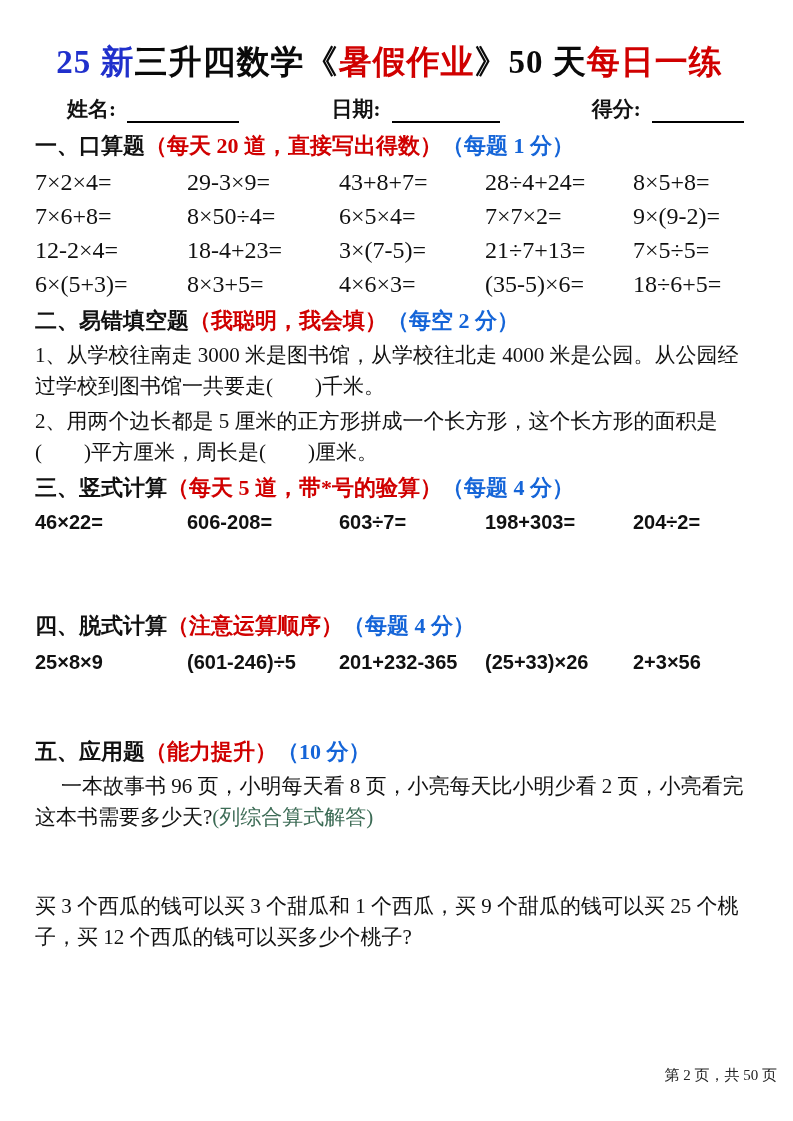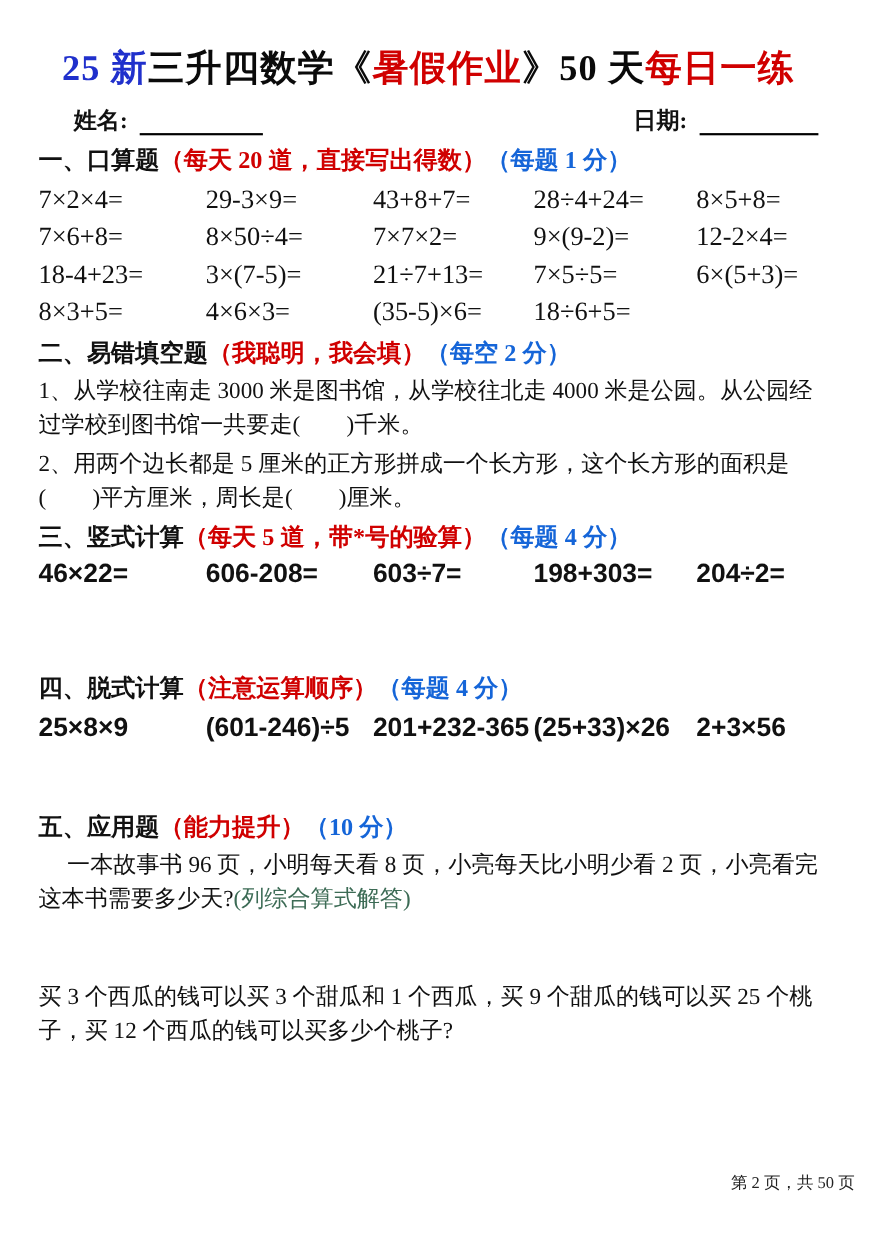--- a/index.html
+++ b/index.html
@@ -41,21 +41,21 @@
   .c-red  { color:var(--accent-red,#D00000); }
   .c-blue { color:var(--accent-blue,#1565D8); }
   
   .grid5 {
     display:grid;
     grid-template-columns:152px 152px 146px 148px auto;
     font-size:24px; line-height:34px;
   }
   .grid5.sans {
     font-family:"Liberation Sans","DejaVu Sans",sans-serif;
-    font-weight:600; font-size:24px; line-height:30px;
+    font-weight:600; font-size:20px; line-height:30px;
   }
   .v-problems { margin:4px 0 74px 0; }
   .t-problems { margin:6px 0 60px 0; }
   
   .para { font-size:21px; line-height:31px; margin:2px 0 4px 0; }
   .hint { color:var(--hint-green,#3C6B55); }
   .word-para { margin-bottom:58px; text-indent:26px; }
   .expand-para { margin-bottom:0; }
   
   .footer {
@@ -73,31 +73,36 @@
 
   <div class="fields">
     <div class="field">
       <span>姓名:</span>
       <span class="blank w-name"></span>
     </div>
     <div class="field">
       <span>日期:</span>
       <span class="blank w-date"></span>
     </div>
+    <div class="field">
+      <span>得分:</span>
+      <span class="blank w-score"></span>
+    </div>
   </div>
 
   <div class="sec-h"><span>一、口算题</span><span class="c-red">（每天 20 道，直接写出得数）</span><span class="c-blue">（每题 1 分）</span></div>
   <div class="grid5">
     <span>7×2×4=</span>
     <span>29-3×9=</span>
     <span>43+8+7=</span>
     <span>28÷4+24=</span>
     <span>8×5+8=</span>
     <span>7×6+8=</span>
     <span>8×50÷4=</span>
+    <span>6×5×4=</span>
     <span>7×7×2=</span>
     <span>9×(9-2)=</span>
     <span>12-2×4=</span>
     <span>18-4+23=</span>
     <span>3×(7-5)=</span>
     <span>21÷7+13=</span>
     <span>7×5÷5=</span>
     <span>6×(5+3)=</span>
     <span>8×3+5=</span>
     <span>4×6×3=</span>

